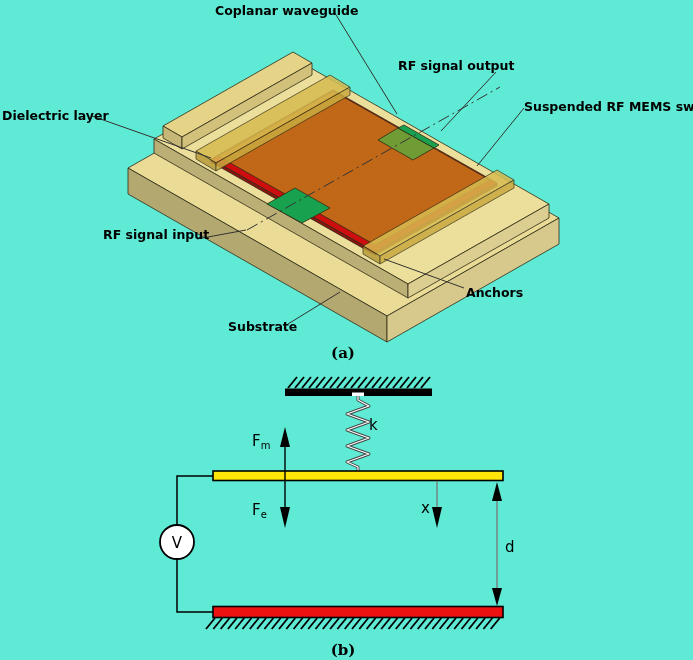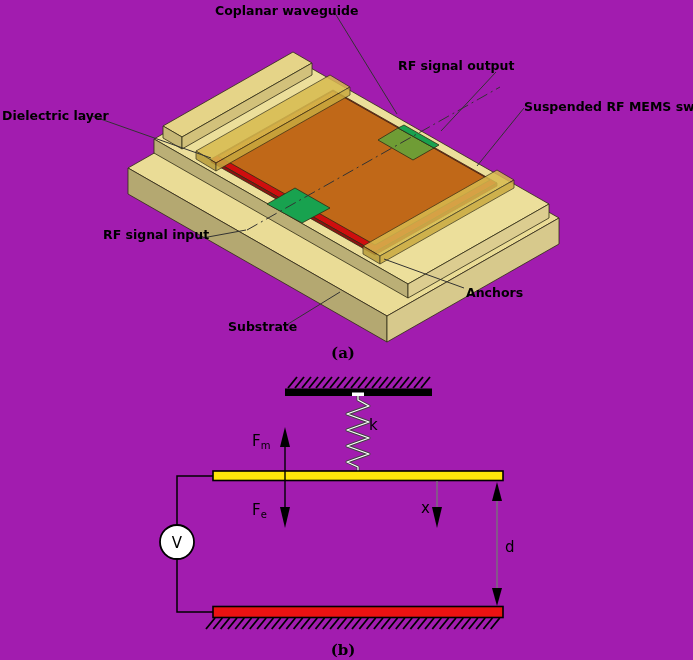--- a/index.html
+++ b/index.html
@@ -1,16 +1,16 @@
 <!DOCTYPE html>
 <html><head>
 <meta charset="utf-8">
 <style>
   html,body{margin:0;padding:0;background:#ffffff;}
-  .page{width:693px;height:660px;background:#a21caf;position:relative;font-family:"DejaVu Sans",sans-serif;}
+  .page{width:693px;height:660px;background:#5eead4;position:relative;font-family:"DejaVu Sans",sans-serif;}
   svg{display:block;}
   .poly{stroke:#2e2b15;stroke-width:0.8;stroke-linejoin:round;}
   .leader{stroke:#333;stroke-width:1;fill:none;}
   .dashdot{stroke:#333;stroke-width:1;fill:none;stroke-dasharray:12 4 2 4;}
   .lblA{font:bold 12.5px "DejaVu Sans",sans-serif;fill:#000;}
   .lblB{font:15px "DejaVu Sans",sans-serif;fill:#000;}
   .sub{font-size:10px;}
   .cap{font:bold 15px "DejaVu Serif",serif;fill:#000;}
   .wire{stroke:#000;stroke-width:1.5;fill:none;}
   .shaft{stroke:#000;stroke-width:1.4;}

